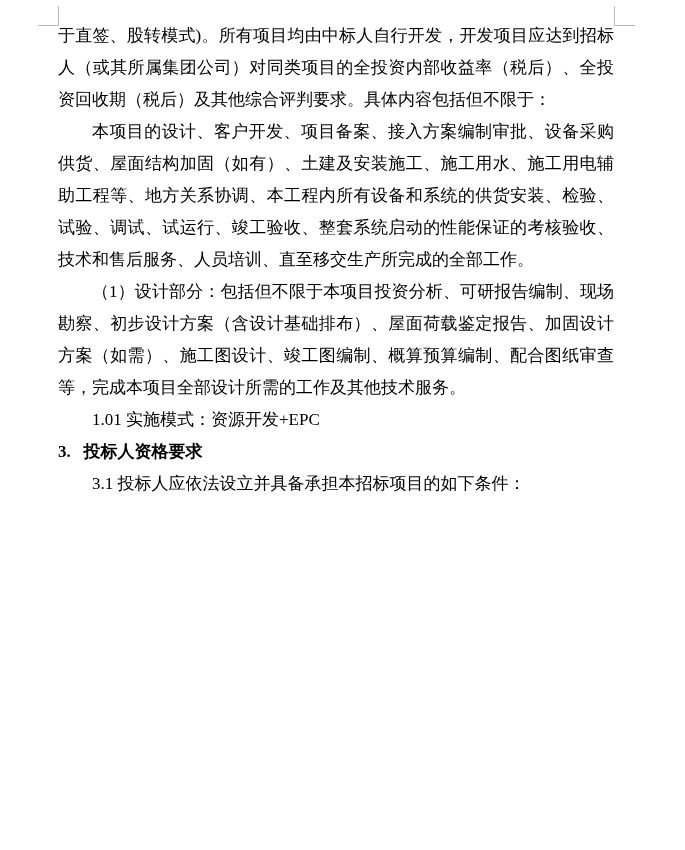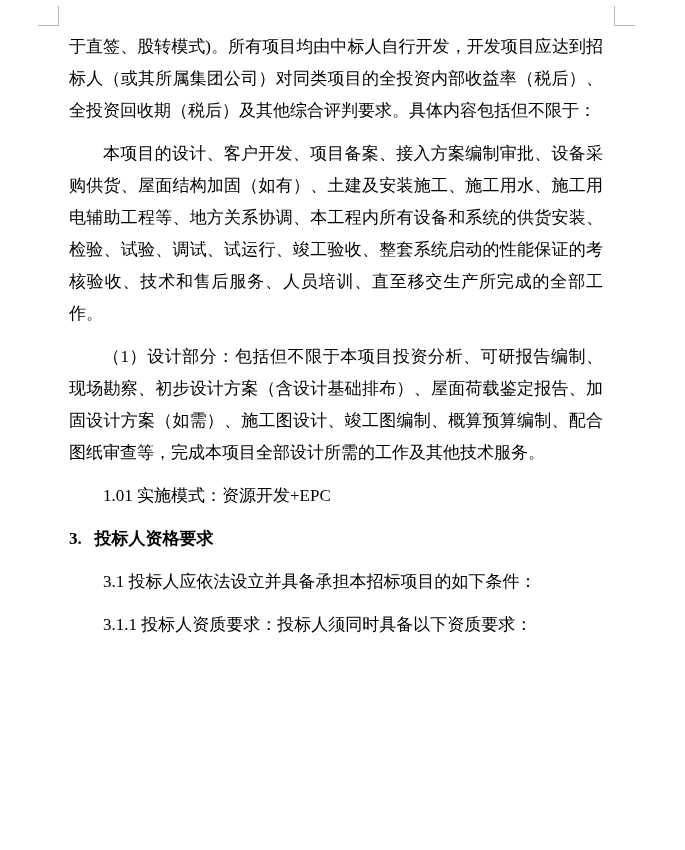--- a/index.html
+++ b/index.html
@@ -37,21 +37,21 @@
     left: 58px;
     top: 20px;
     width: 556px;
     color: #000000;
     font-size: 17px;
     line-height: 32px;
     text-align: justify;
     word-break: break-all;
   }
   p.para {
-    margin: 11px;
+    margin: 0;
     padding: 0;
   }
   p.indent {
     text-indent: 2em;
   }
   p.fill {
     text-align-last: justify;
   }
   p.heading {
     font-weight: bold;
@@ -81,17 +81,16 @@
 
 
     <p class="para indent">1.01 实施模式：资源开发+EPC</p>
 
     <p class="para heading">
       <span class="h-num">3.</span><span>投标人资格要求</span>
     </p>
 
     <p class="para indent">3.1 投标人应依法设立并具备承担本招标项目的如下条件：</p>
 
-    <p class="para indent">3.1.1 投标人资质要求：投标人须同时具备以下资质要求：</p>
 
 
   </div>
 </div>
 
 </body></html>

